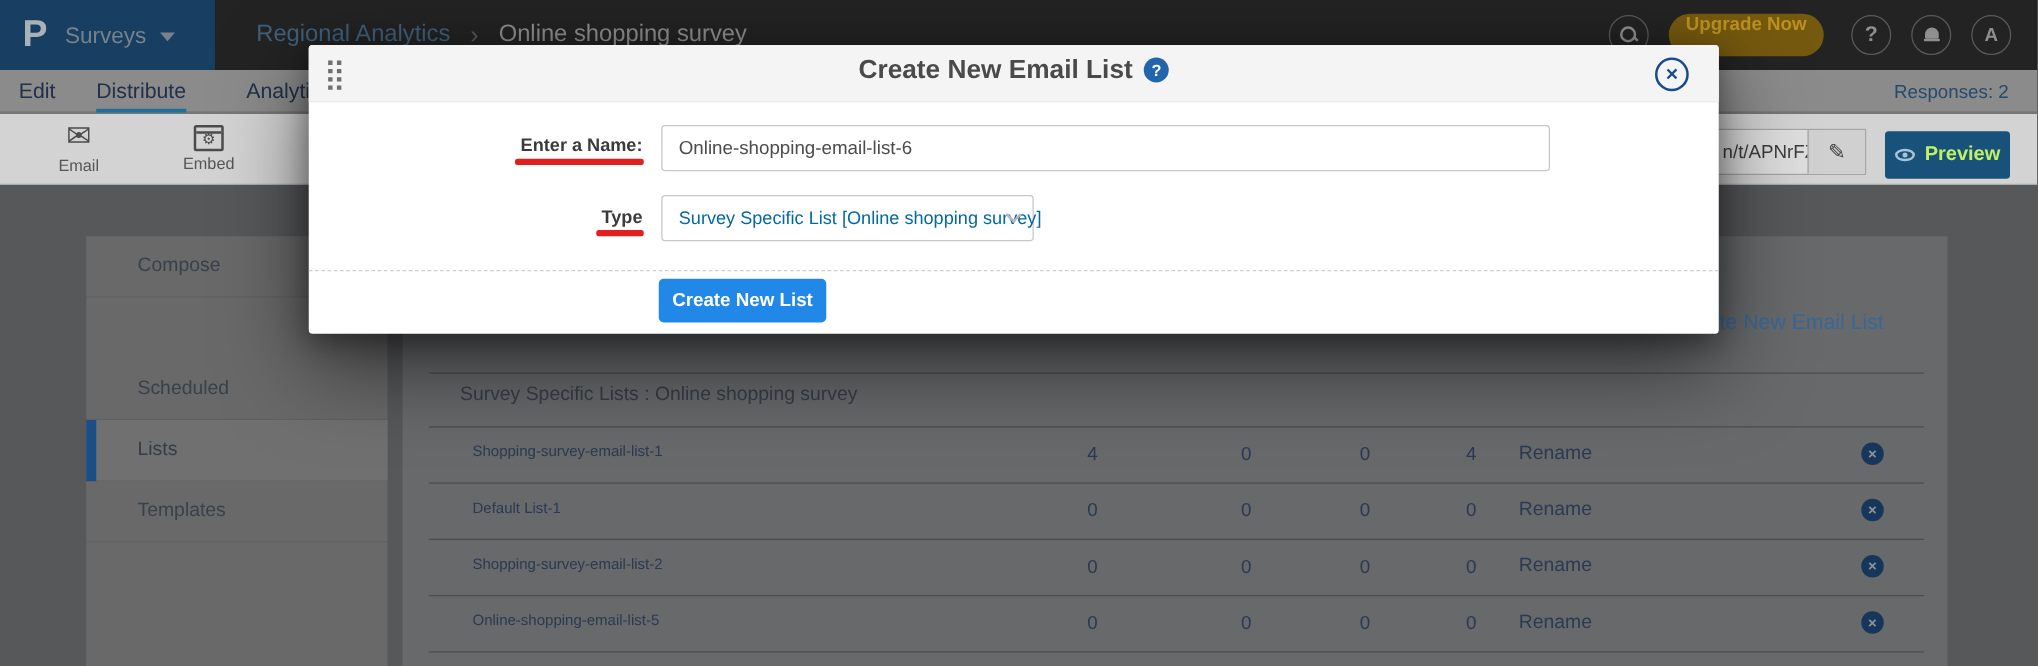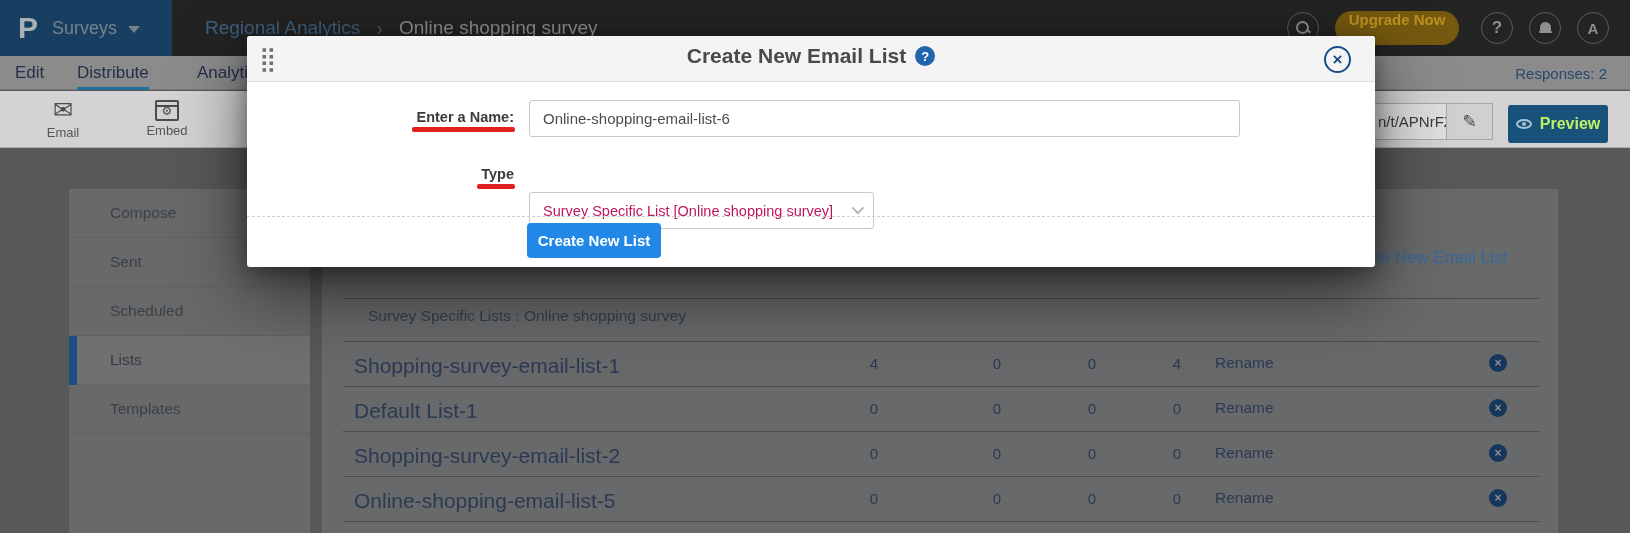--- a/index.html
+++ b/index.html
@@ -59,21 +59,21 @@
   .side-item.active { background:#707070; color:#333c47; }
   .side-item.active::before { content:""; position:absolute; left:0; top:0; width:8px; height:49px; background:#1a4f86; }
 
   
   .tablepanel { left:322px; top:189px; width:1236px; height:344px; background:#67696b; }
   .t-sep { position:absolute; left:21px; width:1196px; height:1px; background:rgba(0,0,0,0.28); }
   .ghost-title { position:absolute; left:21px; top:60px; width:300px; font-size:16.5px; font-weight:bold; color:#2f3a46; }
   .ghost-col { position:absolute; top:62px; width:110px; text-align:center; font-size:15px; color:#3a424a; }
   .create-link { position:absolute; right:51px; top:59px; font-size:17px; color:#38689a; }
   .section-row { position:absolute; left:46px; top:118px; font-size:15.5px; color:#363e47; }
-  .t-row-name { position:absolute; left:32px; width:430px; font-size:21px; color:#2b3a52; }
+  .t-row-name { position:absolute; left:56px; width:430px; font-size:12px; color:#2b3a52; }
   .t-cell { position:absolute; width:110px; text-align:center; font-size:15px; color:#2b3a52; }
   .t-rename { position:absolute; left:893px; font-size:15.5px; color:#2b3a52; }
   .t-x { position:absolute; left:1167px; width:18px; height:18px; border-radius:50%; background:#16365c;
     display:flex; align-items:center; justify-content:center; color:#8e9397; font-size:12px; font-weight:bold; line-height:1; }
 
   
   .modal { left:247px; top:36px; width:1128px; height:231px; background:#ffffff; border-radius:3px; z-index:10;
     box-shadow:0 25px 70px rgba(0,0,0,0.55), 0 6px 22px rgba(0,0,0,0.35); }
   .modal-header { position:absolute; left:0; top:0; width:100%; height:46px; background:#f4f4f4;
     border-bottom:1px solid #e2e2e2; border-radius:3px 3px 0 0; }
@@ -81,22 +81,22 @@
   .modal-title-wrap { position:absolute; left:0; top:0; width:100%; height:40px; display:flex; align-items:center; justify-content:center; gap:9px; }
   .modal-title { font-size:21px; font-weight:bold; color:#4a4a4a; }
   .help-circle { width:20px; height:20px; border-radius:50%; background:#2265ad; color:#ffffff; font-size:13px; font-weight:bold;
     display:flex; align-items:center; justify-content:center; }
   .close-circle { position:absolute; left:1077px; top:10px; width:27px; height:27px; border:2.5px solid #1a4c8c; border-radius:50%;
     display:flex; align-items:center; justify-content:center; color:#1a4c8c; font-size:17px; font-weight:bold; line-height:1; }
   .form-label { position:absolute; text-align:right; font-size:14.5px; font-weight:bold; color:#3b3b3b; }
   .red-bar { position:absolute; height:4.5px; background:#e11f1f; border-radius:2px; }
   .name-input { position:absolute; left:282px; top:64px; width:711px; height:37px; border:1px solid #c8c8c8; border-radius:3px;
     font-family:"Liberation Sans", sans-serif; font-size:15px; color:#4c4c4c; padding:0 13px; background:#ffffff; outline:none; }
-  .type-select { position:absolute; left:282px; top:120px; width:345px; height:37px; border:1px solid #c8c8c8; border-radius:3px;
-    background:#ffffff; display:flex; align-items:center; padding:0 34px 0 13px; font-size:14.5px; color:#be185d; white-space:nowrap;margin-top:36px; }
+  .type-select { position:absolute; left:282px; top:120px; width:298px; height:37px; border:1px solid #c8c8c8; border-radius:3px;
+    background:#ffffff; display:flex; align-items:center; padding:0 34px 0 13px; font-size:14.5px; color:#0369a1; white-space:nowrap; }
   .sel-chevron { position:absolute; right:12px; top:12px; width:9px; height:9px; border-right:2px solid #b9b9b9;
     border-bottom:2px solid #b9b9b9; transform:rotate(45deg) translateY(-2px); }
   .dashed-div { position:absolute; left:0; top:180px; width:100%; border-top:1px dashed #cfcfcf; }
   .create-btn { position:absolute; left:280px; top:187px; width:134px; height:35px; background:#2288e8; border:none; border-radius:4px;
     color:#ffffff; font-family:"Liberation Sans", sans-serif; font-size:15px; font-weight:bold; cursor:pointer; }
 </style>
 </head>
 <body>
 
 <div id="canvas">
@@ -159,23 +159,20 @@
     </div>
     <div class="abs preview-btn">
       <span class="eye"></span>
       <span>Preview</span>
     </div>
   </div>
 
   <div class="abs sidebar">
     <div class="side-item" style="top:0;">
       <span>Compose</span>
-    </div>
-    <div class="side-item" style="top:49px;">
-      <span>Sent</span>
     </div>
     <div class="side-item" style="top:98px;">
       <span>Scheduled</span>
     </div>
     <div class="side-item active" style="top:147px;">
       <span>Lists</span>
     </div>
     <div class="side-item" style="top:196px;">
       <span>Templates</span>
     </div>

